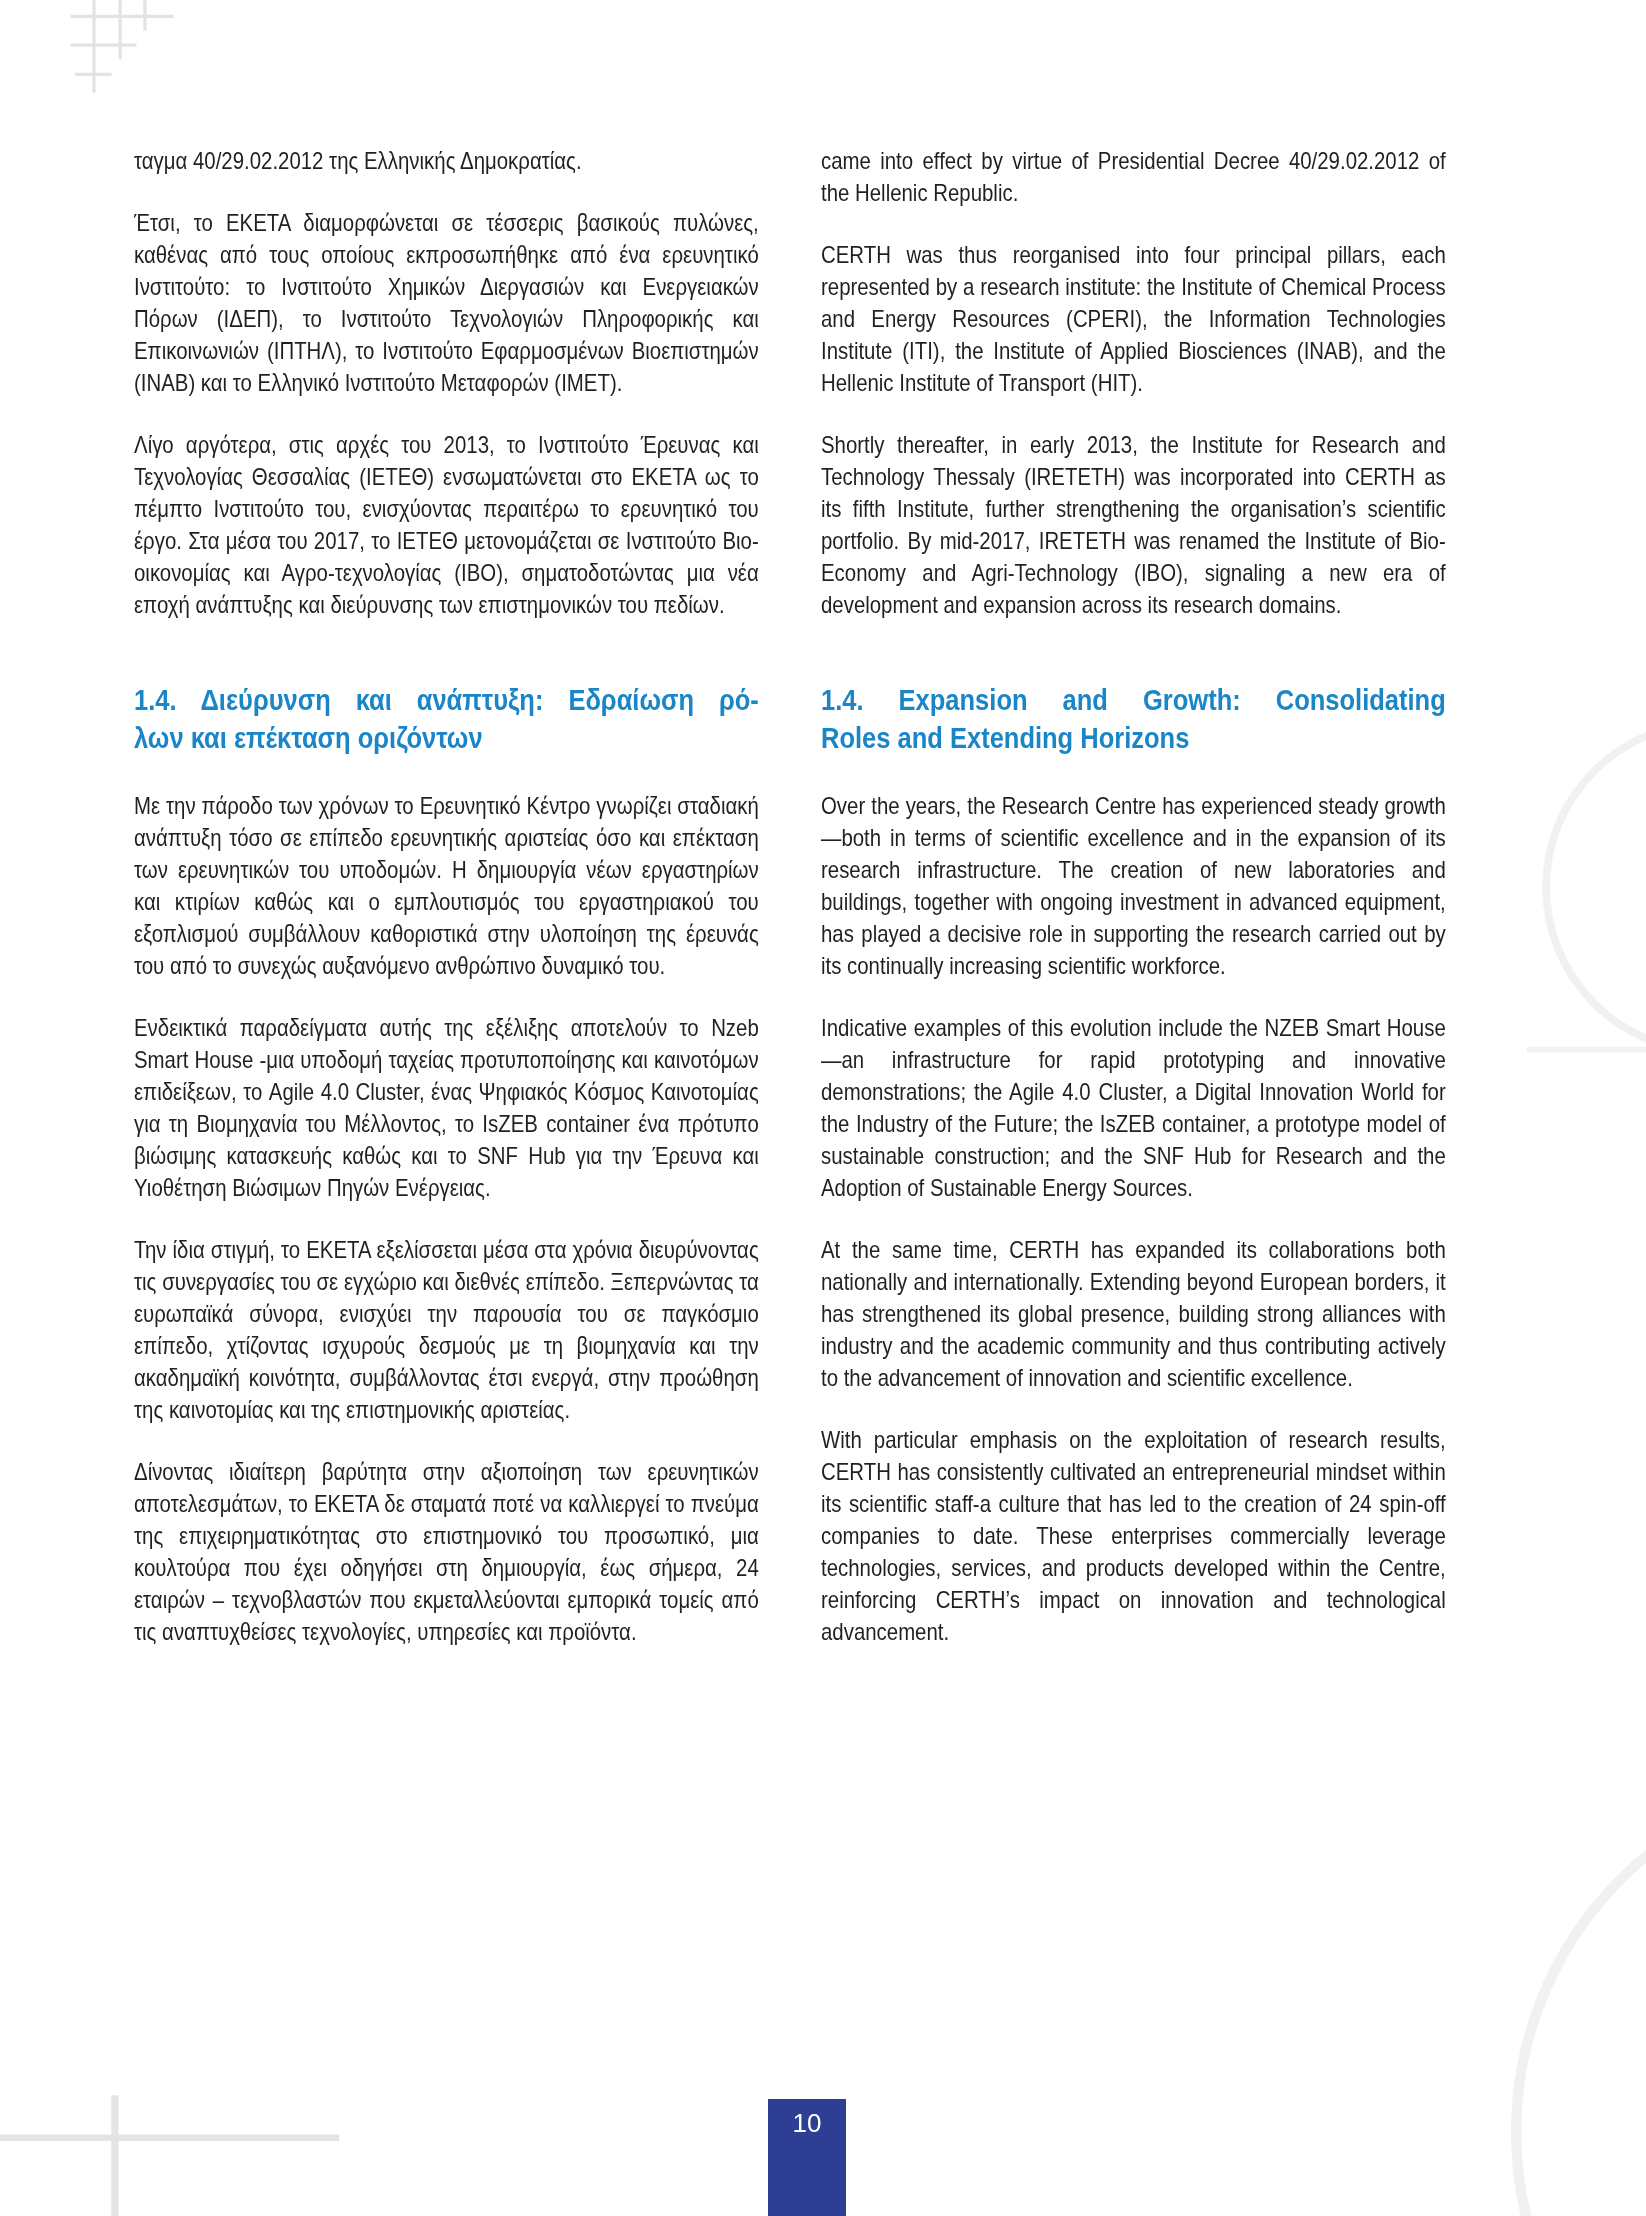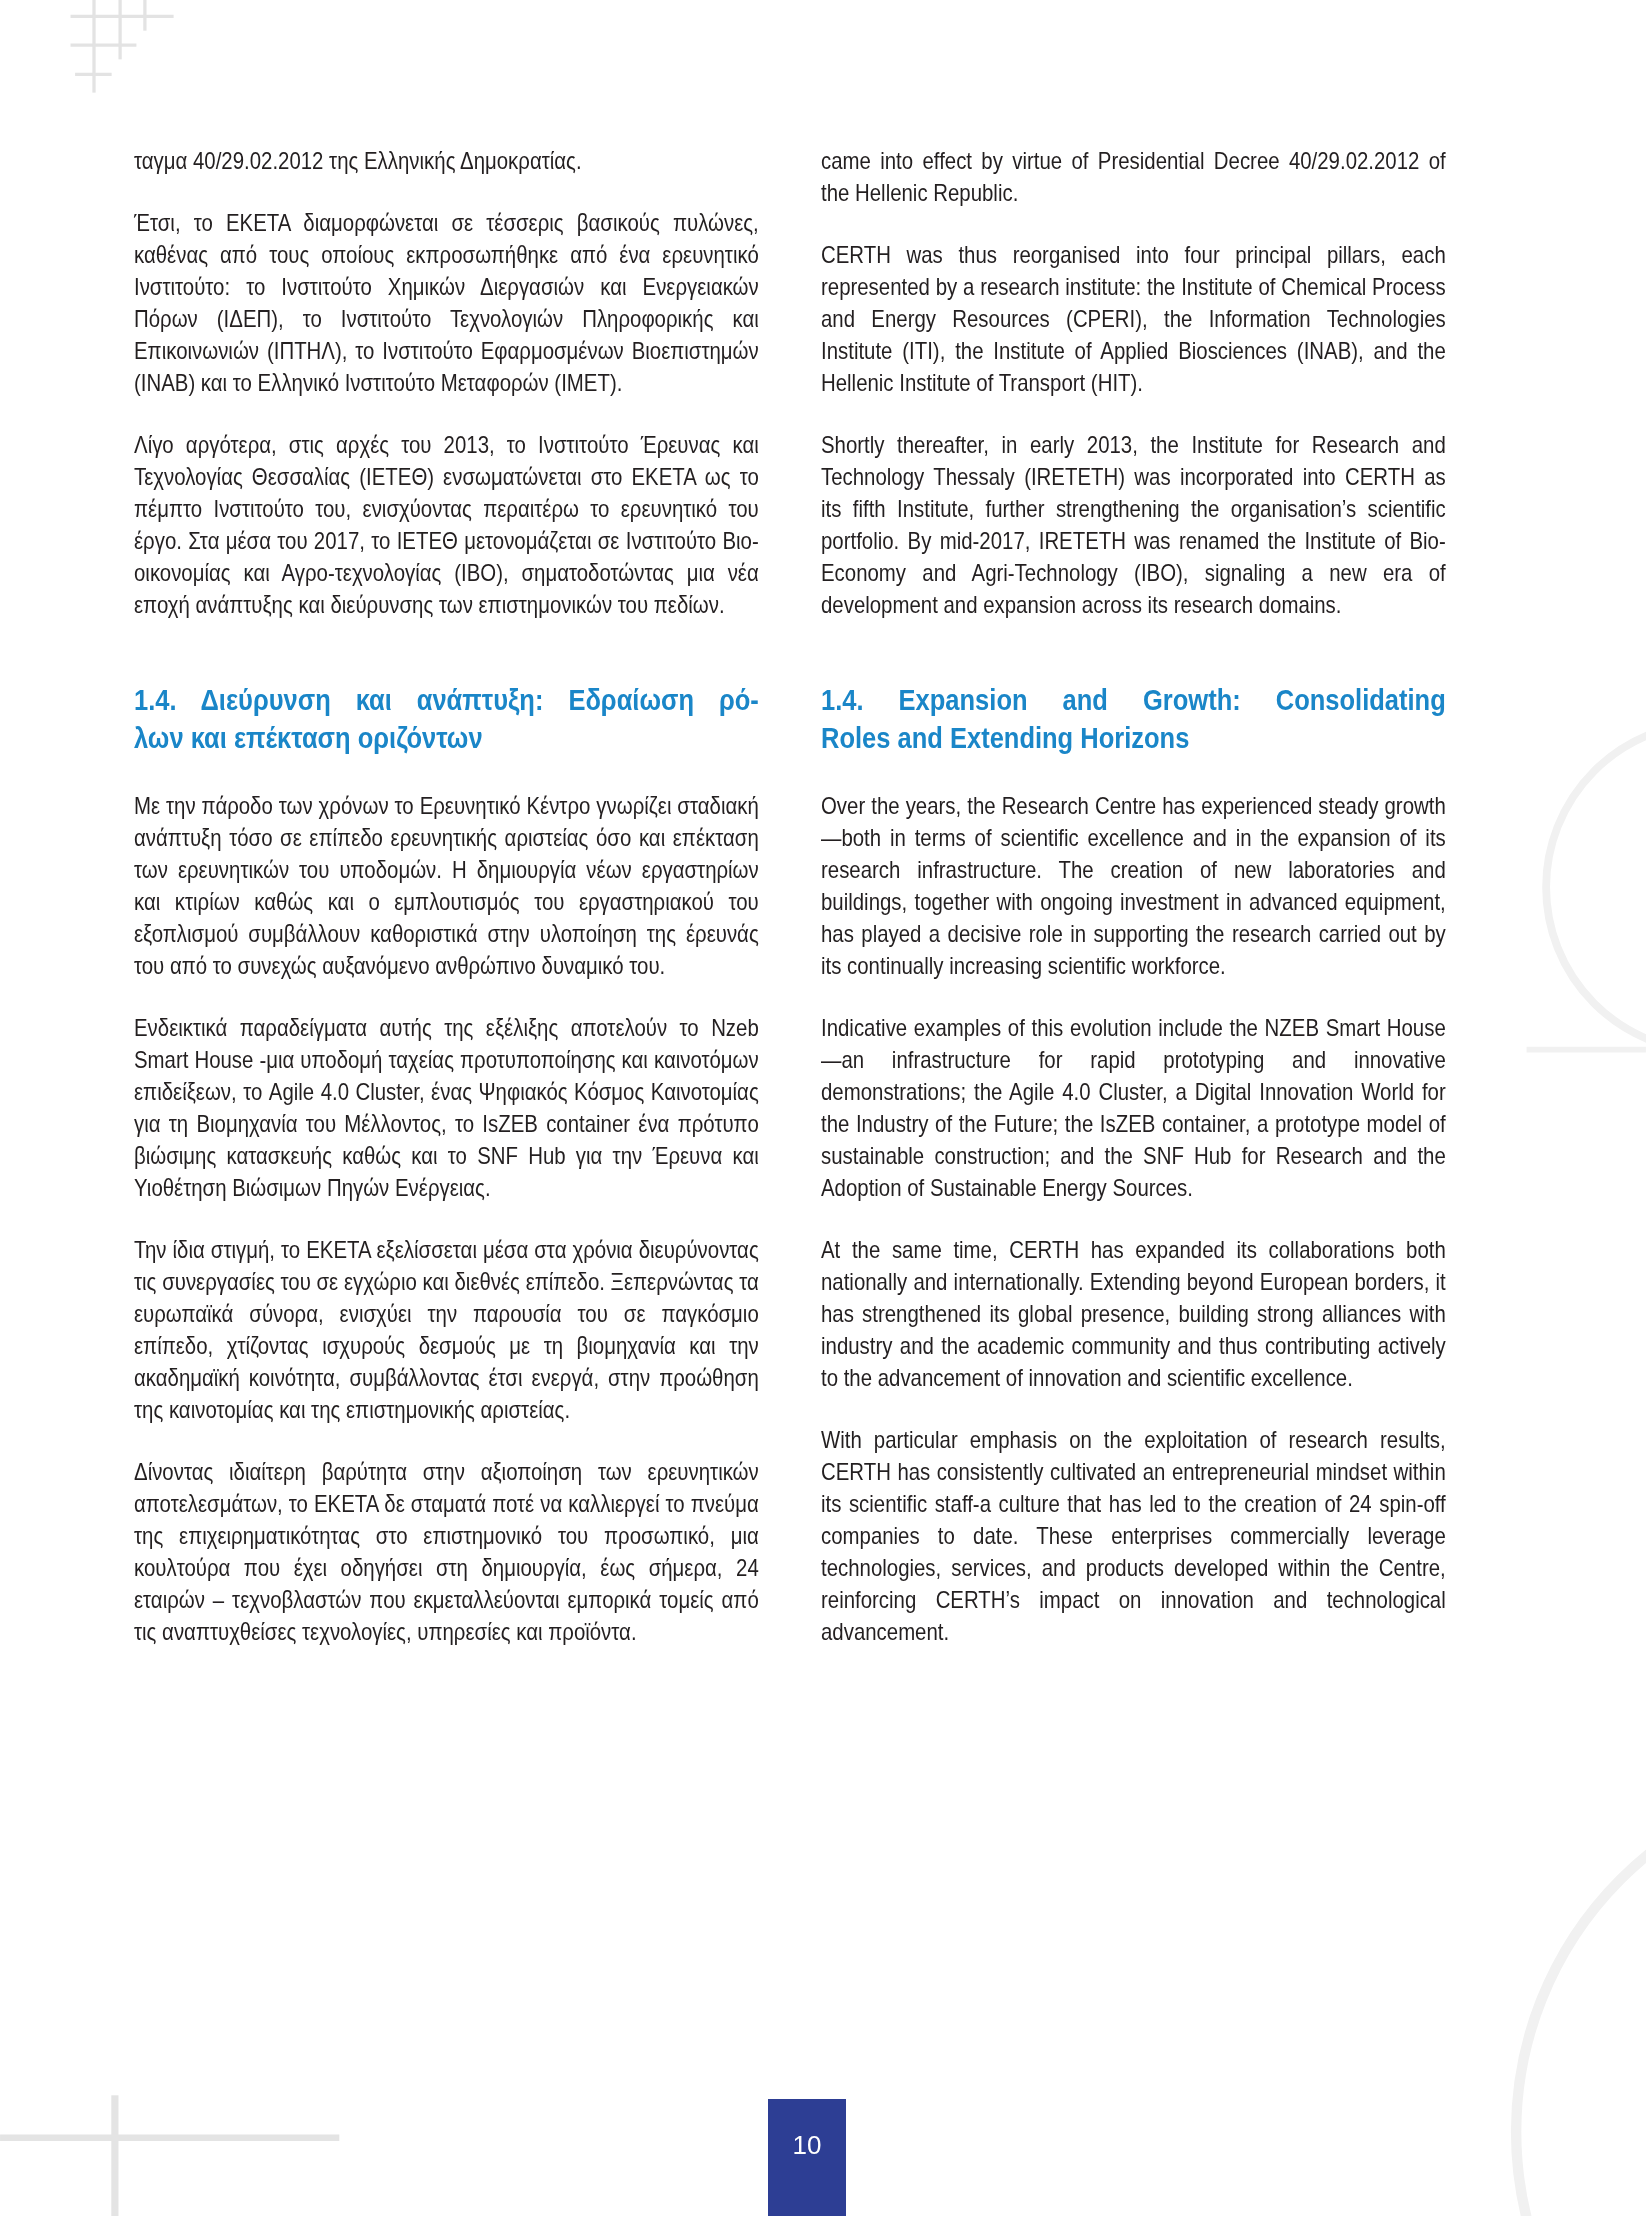--- a/index.html
+++ b/index.html
@@ -59,21 +59,21 @@
     text-align-last: left;
   }
   .page-footer-box {
     position: absolute;
     left: 768px;
     top: 2099px;
     width: 78px;
     height: 117px;
     background: #2d3e94;
     box-sizing: border-box;
-    padding-top: 33px;
+    padding-top: 11px;
     text-align: center;
   }
   .page-footer-box .page-num {
     color: #ffffff;
     font-size: 26px;
     line-height: 26px;
     font-family: "Liberation Sans", sans-serif;
   }
 </style>
 </head>

